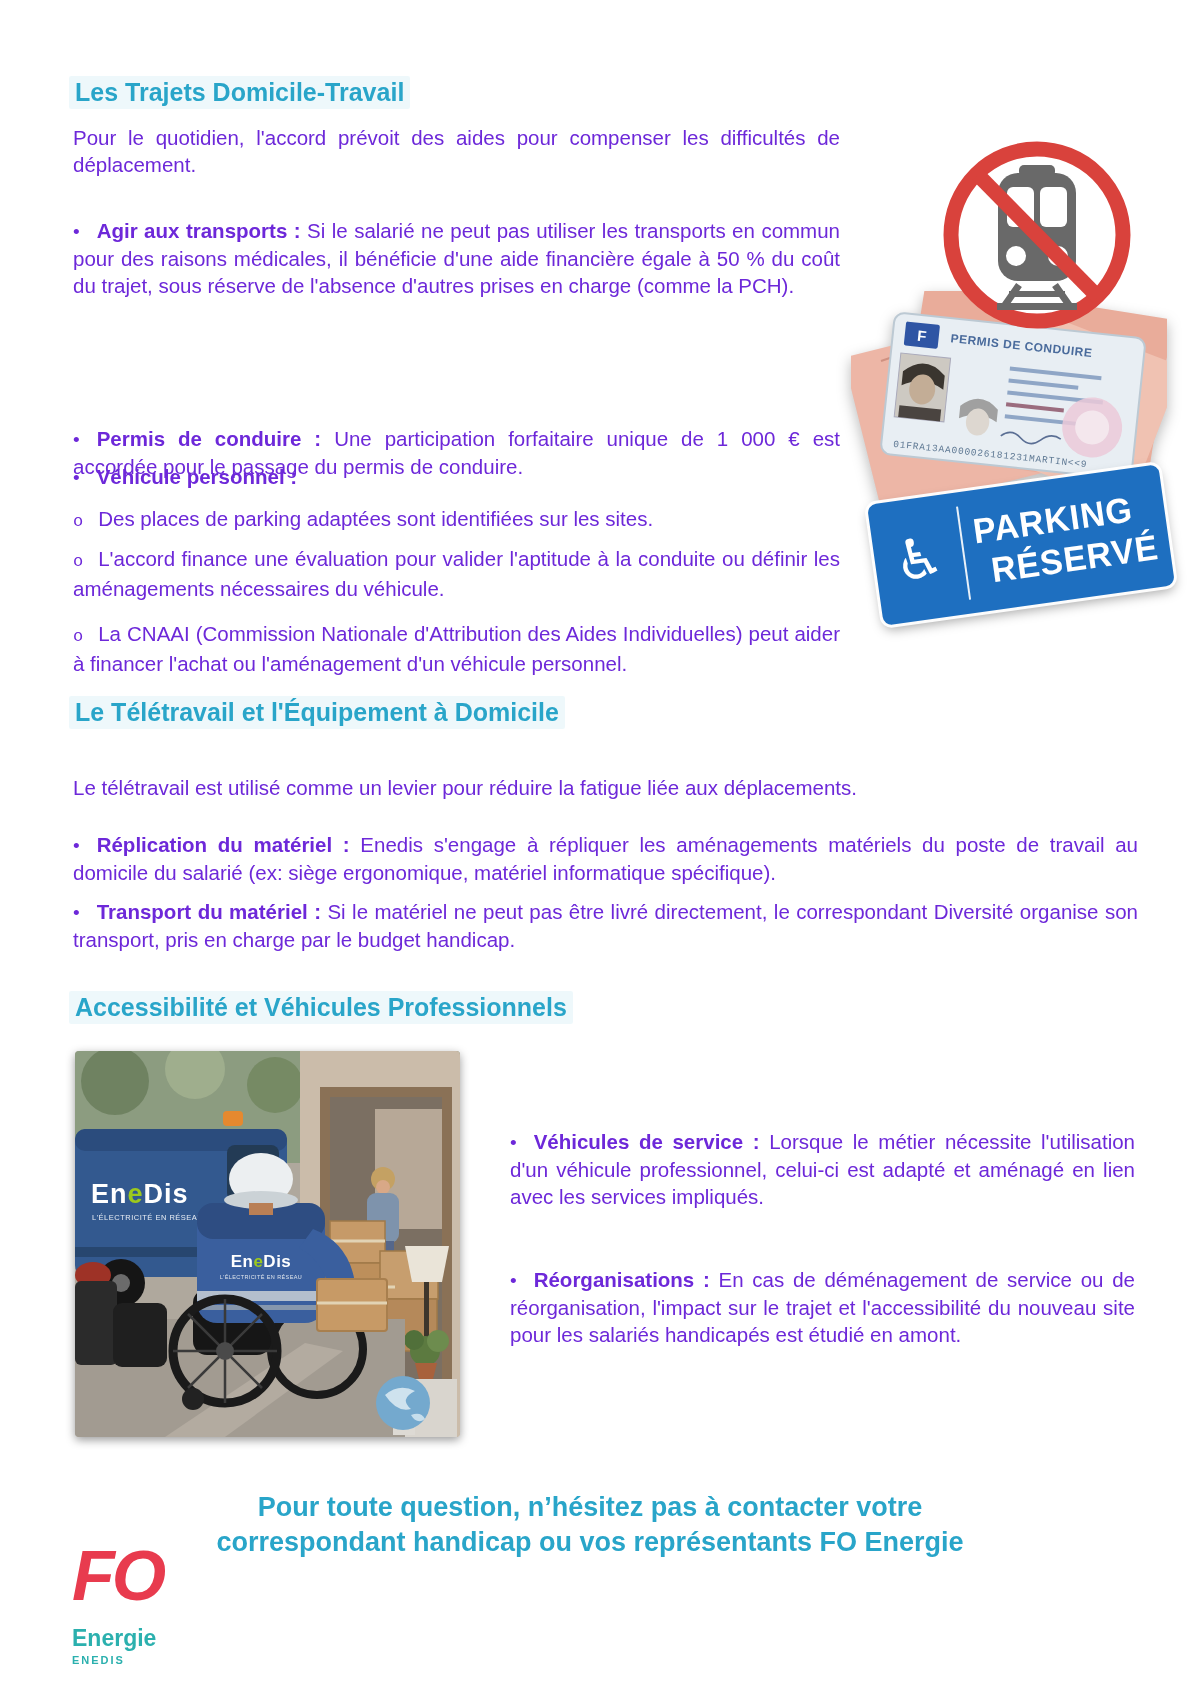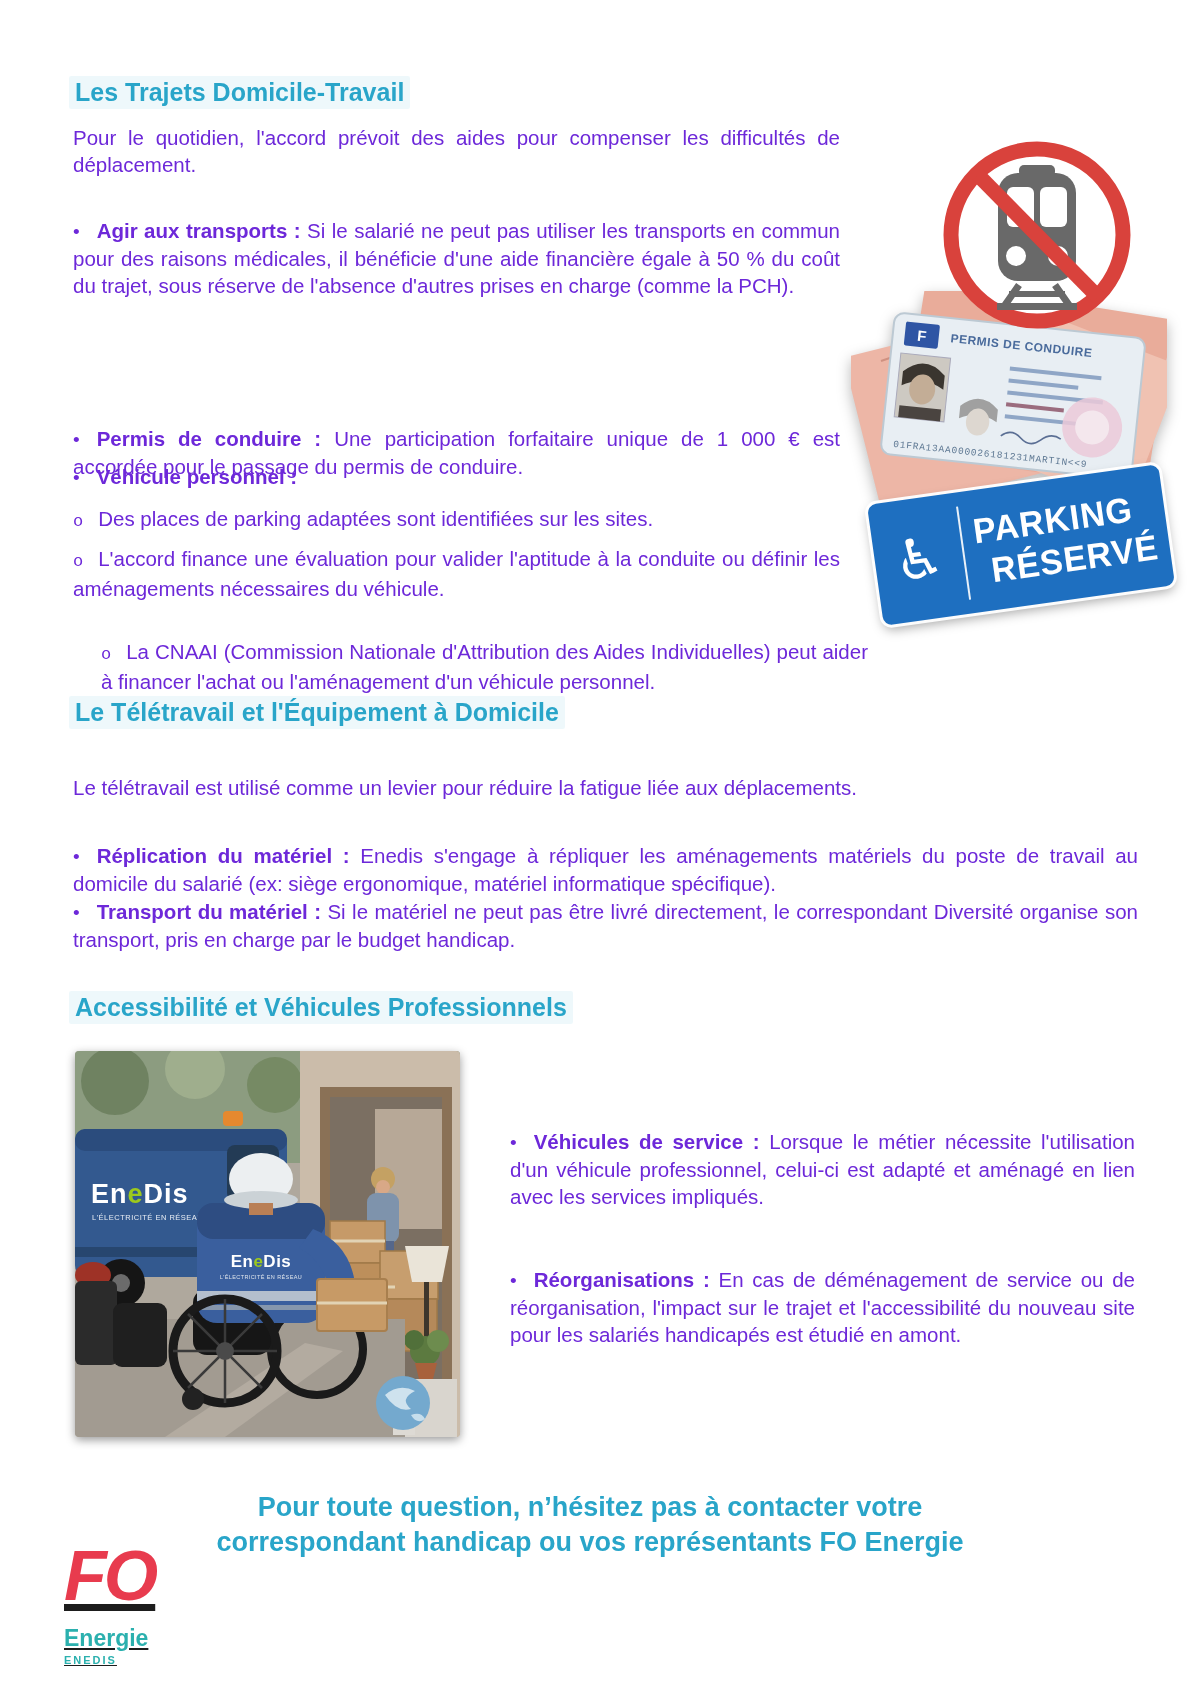--- a/index.html
+++ b/index.html
@@ -23,21 +23,21 @@
   .parking-divider{width:2px;height:94px;background:rgba(255,255,255,.9);}
   .parking-text{padding-left:12px;color:#fff;font-weight:bold;font-size:35px;line-height:41px;
         letter-spacing:1px;transform:scaleX(.97);transform-origin:left center;}
   .parking-line2{margin-left:13px;}
   .photo-frame{position:absolute;left:75px;top:1051px;width:385px;height:386px;border-radius:4px;
         overflow:hidden;box-shadow:0 3px 10px rgba(0,0,0,.4);}
   .footer{position:absolute;top:1490px;left:0;width:1180px;text-align:center;color:#29A5C9;
         font-weight:bold;font-size:27px;line-height:35px;}
   .slogan{position:absolute;top:1704px;left:0;width:1100px;text-align:center;color:#2EA584;
         font-size:27px;font-weight:bold;font-style:italic;letter-spacing:.5px;}
-  .fo-logo{position:absolute;left:64px;top:1542px;text-decoration:underline;}
+  .fo-logo{position:absolute;left:72px;top:1542px;}
   .fo-main{font-size:70px;line-height:68px;font-weight:800;font-style:italic;color:#E83B4E;letter-spacing:-3px;}
   .fo-energie{font-size:23px;font-weight:bold;color:#2BB0AE;margin-top:15px;}
   .fo-enedis{font-size:11px;font-weight:bold;color:#2BB0AE;letter-spacing:2px;margin-top:2px;}
   .license-fig{position:absolute;left:851px;top:291px;width:316px;height:212px;
         filter:drop-shadow(0 5px 7px rgba(0,0,0,.28));}
   .notrain-fig{position:absolute;left:941px;top:139px;width:192px;height:192px;}
 </style>
 </head>
 <body>
 
@@ -52,27 +52,27 @@
 
   <p class="para col1" style="top:377px;margin-top:48px;"><span class="b-marker">•</span><span class="blabel">Permis de conduire :</span>
       <span>Une participation forfaitaire unique de 1 000 € est accordée pour le passage du permis de conduire.</span></p>
 
   <p class="para col1" style="top:463px;"><span class="b-marker">•</span><span class="blabel">Véhicule personnel :</span></p>
 
   <p class="para col1" style="top:505px;"><span class="o-marker">o</span><span>Des places de parking adaptées sont identifiées sur les sites.</span></p>
 
   <p class="para col1" style="top:545px;"><span class="o-marker">o</span><span>L'accord finance une évaluation pour valider l'aptitude à la conduite ou définir les aménagements nécessaires du véhicule.</span></p>
 
-  <p class="para col1" style="top:638px;margin-left:28px;"><span class="o-marker">o</span><span>La CNAAI (Commission Nationale d'Attribution des Aides Individuelles) peut aider à financer l'achat ou l'aménagement d'un véhicule personnel.</span></p>
+  <p class="para col1" style="top:620px;"><span class="o-marker">o</span><span>La CNAAI (Commission Nationale d'Attribution des Aides Individuelles) peut aider à financer l'achat ou l'aménagement d'un véhicule personnel.</span></p>
 
   <h2 class="h" style="left:69px;top:696px;">Le Télétravail et l'Équipement à Domicile</h2>
 
   <p class="para wide" style="top:774px;"><span>Le télétravail est utilisé comme un levier pour réduire la fatigue liée aux déplacements.</span></p>
 
-  <p class="para wide" style="top:831px;margin-top:11px;"><span class="b-marker">•</span><span class="blabel">Réplication du matériel :</span>
+  <p class="para wide" style="top:831px;"><span class="b-marker">•</span><span class="blabel">Réplication du matériel :</span>
       <span>Enedis s'engage à répliquer les aménagements matériels du poste de travail au domicile du salarié (ex: siège ergonomique, matériel informatique spécifique).</span></p>
 
   <p class="para wide" style="top:898px;"><span class="b-marker">•</span><span class="blabel">Transport du matériel :</span>
       <span>Si le matériel ne peut pas être livré directement, le correspondant Diversité organise son transport, pris en charge par le budget handicap.</span></p>
 
   <h2 class="h" style="left:69px;top:991px;">Accessibilité et Véhicules Professionnels</h2>
 
   <p class="para photocol" style="top:1128px;"><span class="b-marker">•</span><span class="blabel">Véhicules de service :</span>
       <span>Lorsque le métier nécessite l'utilisation d'un véhicule professionnel, celui-ci est adapté et aménagé en lien avec les services impliqués.</span></p>
 

